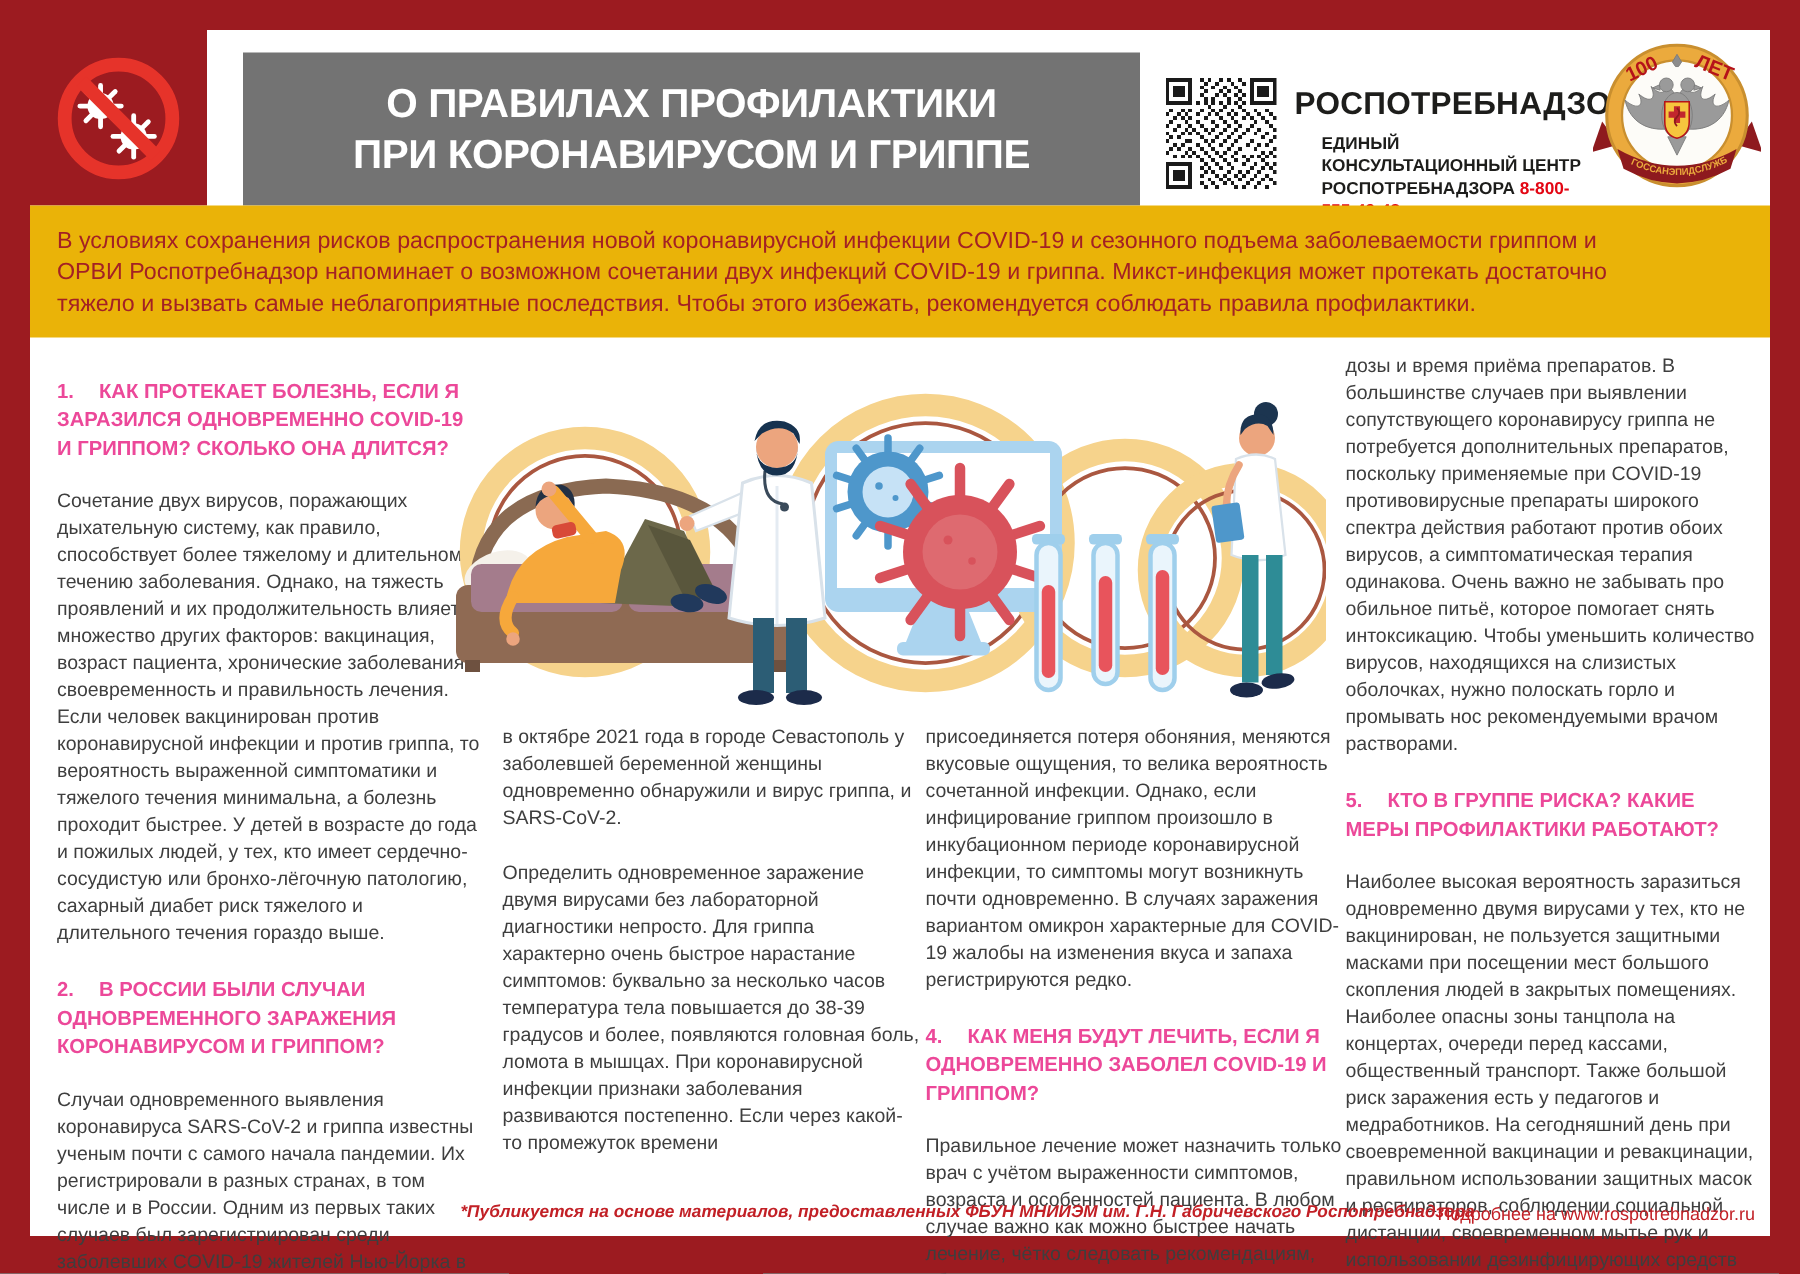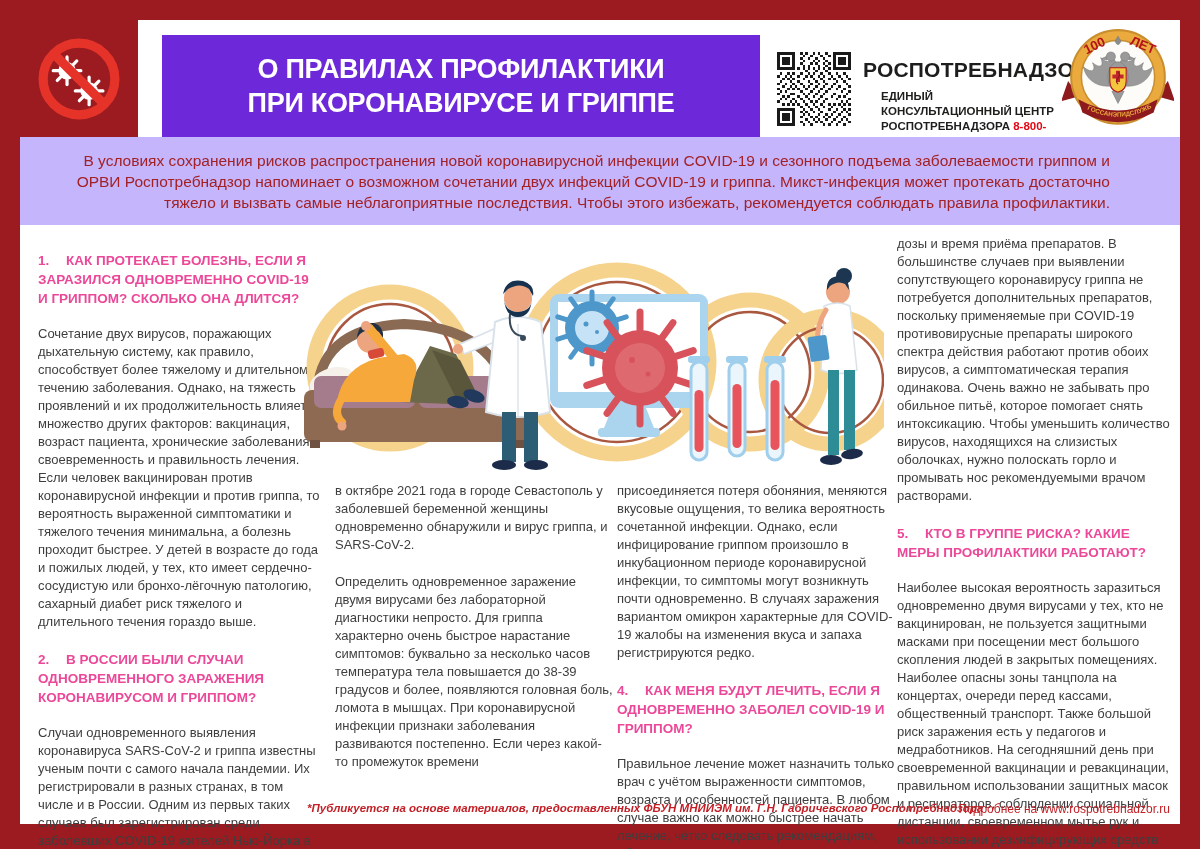--- a/index.html
+++ b/index.html
@@ -3,34 +3,34 @@
 <meta charset="utf-8">
 <style>
   html,body { margin:0; padding:0; background:#555; }
   .page { position:relative; width:1200px; height:849px; background:#9C1B20;
           font-family:"Liberation Sans", sans-serif; overflow:hidden; }
   .canvas { position:absolute; left:20px; top:20px; width:1160px; height:804px; background:#FFFFFF; }
 
   
   .icon-square { position:absolute; left:0; top:0; width:118px; height:117px; background:#9C1B20;
                  display:flex; align-items:center; justify-content:center; }
-  .title-box { position:absolute; left:142px; top:15px; width:598px; height:102px; background:#6d28d9;
+  .title-box { position:absolute; left:142px; top:15px; width:598px; height:102px; background:#737373;
                color:#FFFFFF; display:flex; flex-direction:column; justify-content:center; text-align:center;
                font-weight:bold; font-size:27px; line-height:34px; letter-spacing:-0.3px; }
   .qr { position:absolute; left:757px; top:32px; width:74px; height:74px; }
   .brand-text { position:absolute; left:843px; top:38px; width:200px; color:#1D1D1B; }
   .brand-name { font-size:21px; font-weight:bold; letter-spacing:0.2px; }
   .brand-sub  { font-size:11.5px; font-weight:bold; line-height:15px; margin-top:7px;margin-left:18px; }
   .brand-phone { color:#E30613; }
   .emblem { position:absolute; left:1042px; top:4px; width:112px; height:112px; }
 
   
-  .intro { position:absolute; left:0; top:117px; width:1160px; height:88px; background:#c4b5fd;
+  .intro { position:absolute; left:0; top:117px; width:1160px; height:88px; background:#eab308;
            box-sizing:border-box; padding:13px 70px 0 18px; color:#A32125;
-           font-size:15.5px; line-height:21px;text-align:right; }
+           font-size:15.5px; line-height:21px; }
 
   
   .col  { position:absolute; top:215px; width:282px; color:#3E3E3E; font-size:13px; line-height:18px; }
   .col1 { left:18px;  }
   .col2 { left:315px; top:462px; width:278px; }
   .col3 { left:597px; top:462px; width:278px; }
   .col4 { left:877px; width:278px; }
   .sec-h { color:#ec4899; font-weight:bold; font-size:13.5px; line-height:19px; margin:16px 0 17px; }
   .sec-h + .body + .sec-h { margin-top:6px; }
   .sec-num { display:inline-block; width:28px; }
@@ -78,21 +78,21 @@
         </g>
         <g>
           <circle cx="50" cy="50" r="39" fill="none" stroke="#E6332A" stroke-width="10"></circle>
           <line x1="23" y1="23" x2="77" y2="77" stroke="#E6332A" stroke-width="10"></line>
         </g>
       </svg>
     </div>
 
     <div class="title-box">
       <div>О ПРАВИЛАХ ПРОФИЛАКТИКИ</div>
-      <div>ПРИ КОРОНАВИРУСЕ И ГРИППЕ</div>
+      <div>ПРИ КОРОНАВИРУСОМ И ГРИППЕ</div>
     </div>
 
     <svg class="qr" viewBox="0 0 29 29" shape-rendering="crispEdges">
       <g fill="#1A1A1A">
         <path d="M0 0h7v7h-7z M22 0h7v7h-7z M0 22h7v7h-7z"></path>
         <path d="M1 1h5v5h-5z M23 1h5v5h-5z M1 23h5v5h-5z" fill="#FFFFFF"></path>
         <path d="M2 2h3v3h-3z M24 2h3v3h-3z M2 24h3v3h-3z"></path>
         <path d="M9 0h1v1h-1z M11 0h1v1h-1z M14 0h1v1h-1z M16 0h1v1h-1z M19 0h1v1h-1z
                  M10 1h1v1h-1z M13 1h1v1h-1z M17 1h1v1h-1z M20 1h1v1h-1z
                  M9 2h1v1h-1z M12 2h1v1h-1z M15 2h1v1h-1z M18 2h1v1h-1z

